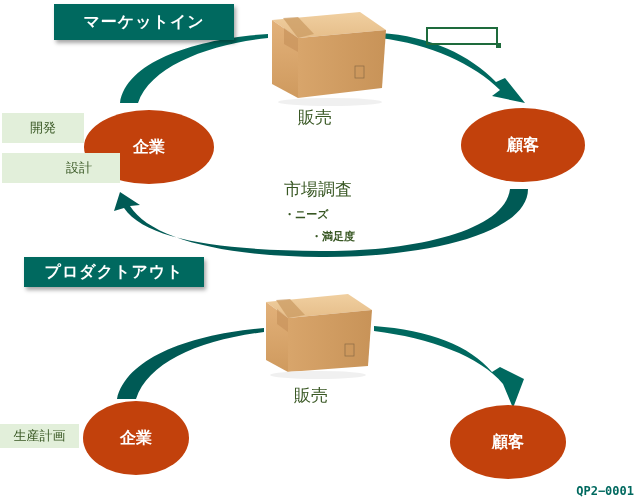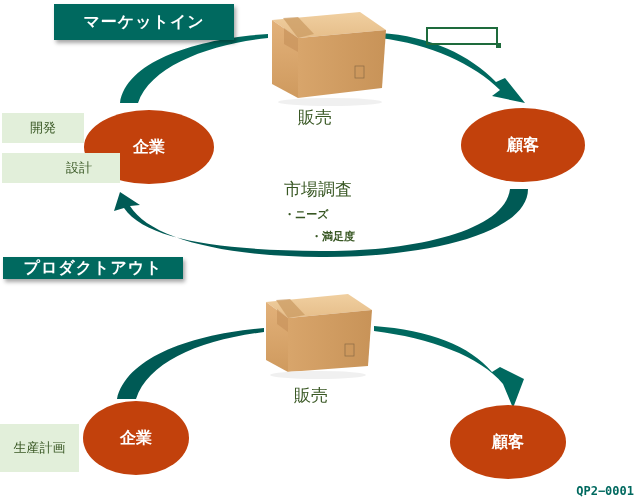--- a/index.html
+++ b/index.html
@@ -5,21 +5,21 @@
     html, body { margin: 0; padding: 0; background: #ffffff; }
     body { width: 640px; height: 502px; position: relative; overflow: hidden;
            font-family: "DejaVu Sans", "Liberation Sans", sans-serif; }
     .section-title {
       position: absolute; background: #00695f; color: #ffffff;
       font-weight: bold; font-size: 16px; letter-spacing: 1px;
       display: flex; align-items: center; justify-content: center;
       box-shadow: 2px 3px 4px rgba(0,0,0,0.35);
     }
     #title-market { left: 6px; top: 4px; width: 180px; height: 36px; margin-left: 48px; }
-    #title-product { left: 3px; top: 257px; width: 180px; height: 22px; }
+    #title-product { left: 24px; top: 257px; width: 180px; height: 30px; }
     svg#diagram { position: absolute; left: 0; top: 0; }
     .node {
       position: absolute; background: #c2410c; color: #ffffff;
       border-radius: 50%; font-weight: bold; font-size: 16px;
       display: flex; align-items: center; justify-content: center;
     }
     .tag {
       position: absolute; background: #e2efda; color: #385723;
       font-weight: normal; font-size: 13px;
       display: flex; align-items: center; justify-content: center;
@@ -98,17 +98,17 @@
 
 <div class="label-green sale-label" style="left:298px; top:106px;">販売</div>
 
 <div class="label-green research-title" style="left:284px; top:178px;">市場調査</div>
 <div class="bullet" style="left:284px; top:207px;">・ニーズ</div>
 <div class="bullet" style="left:267px; top:229px;margin-left:44px;">・満足度</div>
 
 <div class="node" style="left:83px; top:401px; width:106px; height:74px;">企業</div>
 <div class="node" style="left:450px; top:405px; width:116px; height:74px;">顧客</div>
 
-<div class="tag" style="left:0px; top:424px; width:79px; height:48px;">生産計画</div>
+<div class="tag" style="left:0px; top:424px; width:79px; height:24px;">生産計画</div>
 
 <div class="label-green sale-label" style="left:294px; top:384px;">販売</div>
 
 <div class="code">QP2−0001</div>
 
 </body></html>

